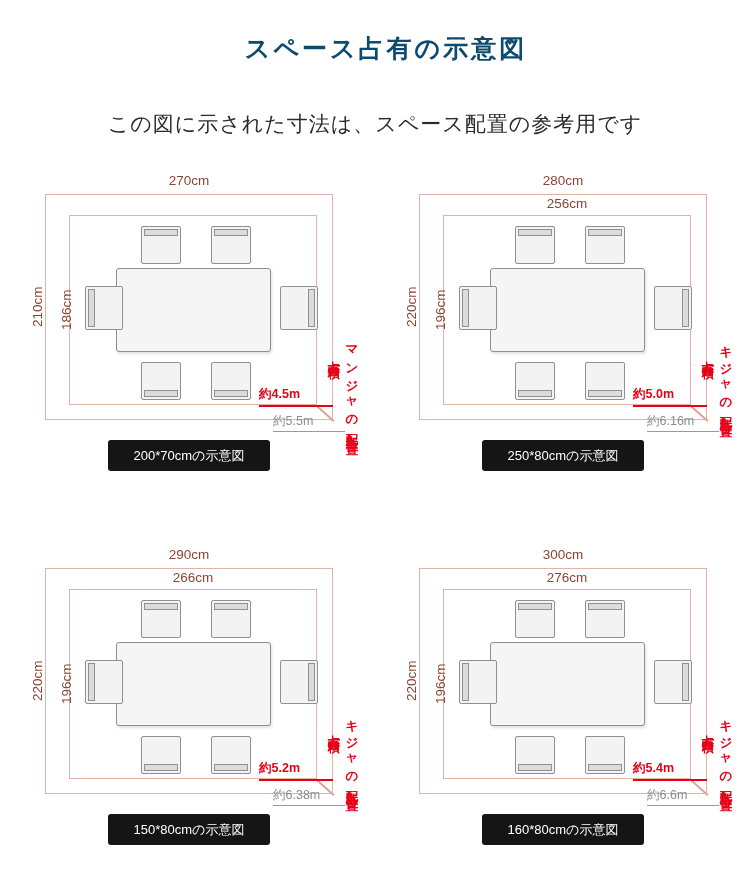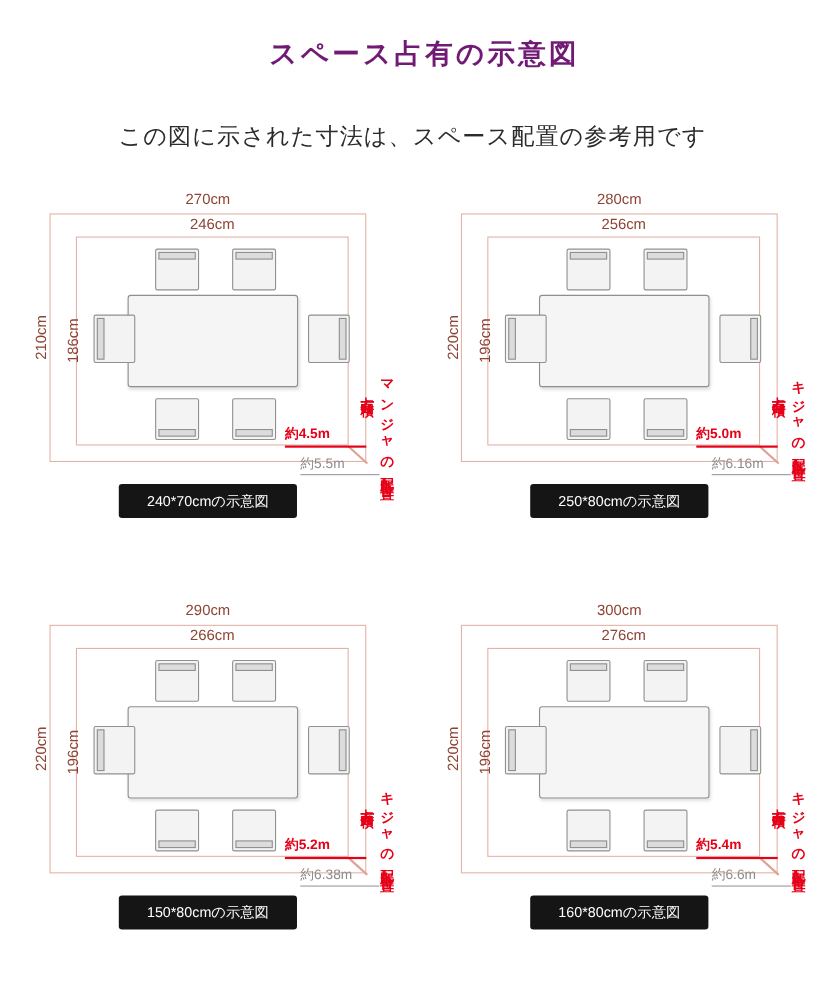--- a/index.html
+++ b/index.html
@@ -8,21 +8,21 @@
     --line:#e3b3a8;
     --gray:#8c8c8c;
     --badge:#151515;
   }
   *{box-sizing:border-box;}
   html,body{margin:0;padding:0;background:#fff;}
   body{font-family:"Liberation Sans","DejaVu Sans",sans-serif;}
   .page{position:relative;width:750px;height:895px;margin:0 auto;background:#fff;overflow:hidden;}
 
   .title{position:absolute;top:32px;left:0;width:100%;margin:0;text-align:center;
-         font-size:25px;font-weight:bold;color:#701a75;letter-spacing:3px;padding-left:22px;}
+         font-size:25px;font-weight:bold;color:#0c4a6e;letter-spacing:3px;padding-left:22px;}
   .subtitle{position:absolute;top:110px;left:0;width:100%;margin:0;text-align:center;
          font-size:21px;color:#2b2b2b;letter-spacing:1px;}
 
   .panels{position:absolute;left:33px;top:168px;display:grid;
           grid-template-columns:330px 330px;column-gap:30px;row-gap:45px;gap:44px;}
   .panel{position:relative;width:330px;height:330px;}
 
   
   .rect-outer{position:absolute;left:12px;top:26px;width:288px;height:226px;border:1px solid var(--line);}
   .rect-inner{position:absolute;left:36px;top:47px;width:248px;height:190px;border:1px solid var(--line);}
@@ -71,21 +71,20 @@
 </head>
 <body>
 
 <div class="page">
   <h1 class="title">スペース占有の示意図</h1>
   <p class="subtitle">この図に示された寸法は、スペース配置の参考用です</p>
   <div class="panels">
   <section class="panel">
     <div class="dim dim-top-outer">270cm</div>
     <div class="rect-outer"></div>
-    <div class="dim dim-top-inner">246cm</div>
     <div class="rect-inner"></div>
     <div class="dim dim-vert dim-left-outer">210cm</div>
     <div class="dim dim-vert dim-left-inner">186cm</div>
 
     <div class="table"></div>
 
     <div class="chair top t1">
           <div class="back"></div>
         </div>
     <div class="chair top t2">
@@ -104,21 +103,21 @@
           <div class="back"></div>
         </div>
 
     <div class="leader"></div>
     <div class="area-red">約4.5m</div>
     <div class="area-gray">約5.5m</div>
 
     <div class="vtext vtext-inner">占有面積</div>
     <div class="vtext vtext-outer">マンジャの配置位置</div>
 
-    <div class="badge">240*70cmの示意図</div>
+    <div class="badge">200*70cmの示意図</div>
   </section>
 
   <section class="panel">
     <div class="dim dim-top-outer">280cm</div>
     <div class="rect-outer"></div>
     <div class="dim dim-top-inner">256cm</div>
     <div class="rect-inner"></div>
     <div class="dim dim-vert dim-left-outer">220cm</div>
     <div class="dim dim-vert dim-left-inner">196cm</div>
 

